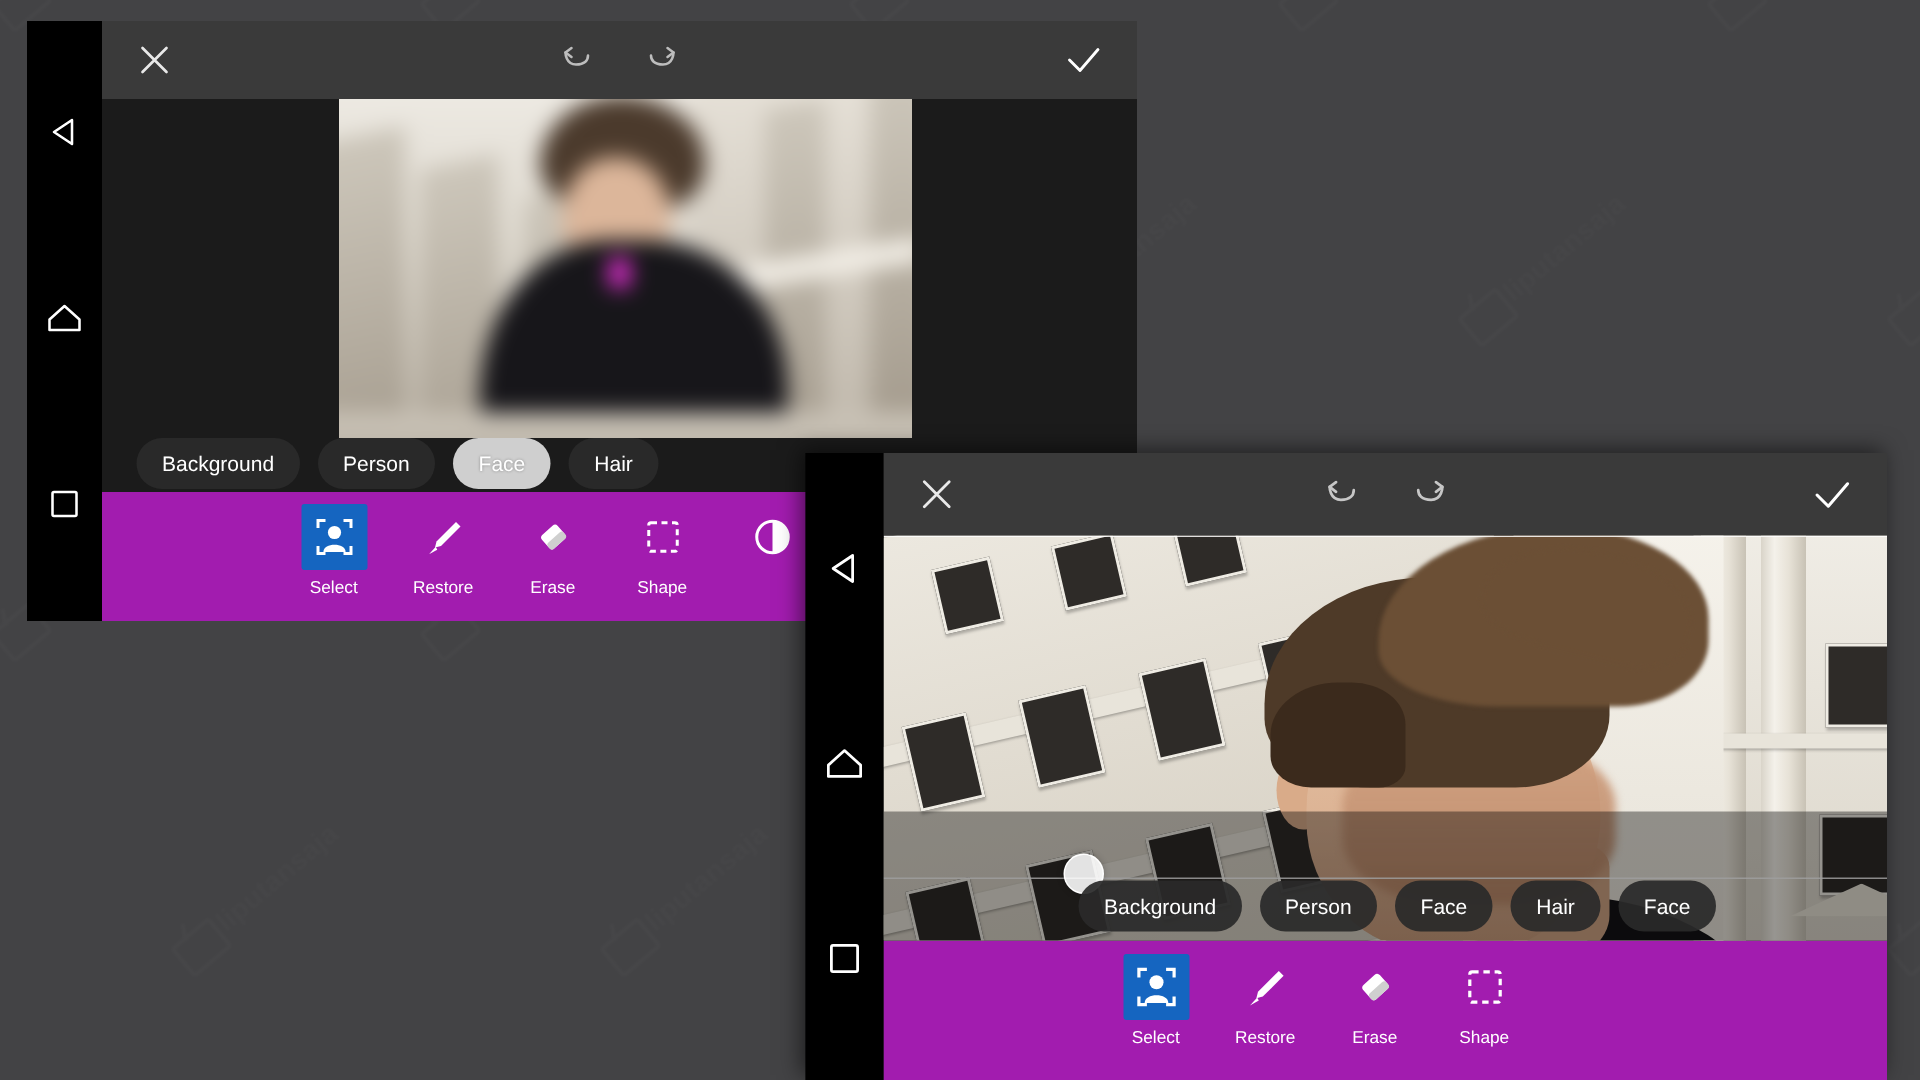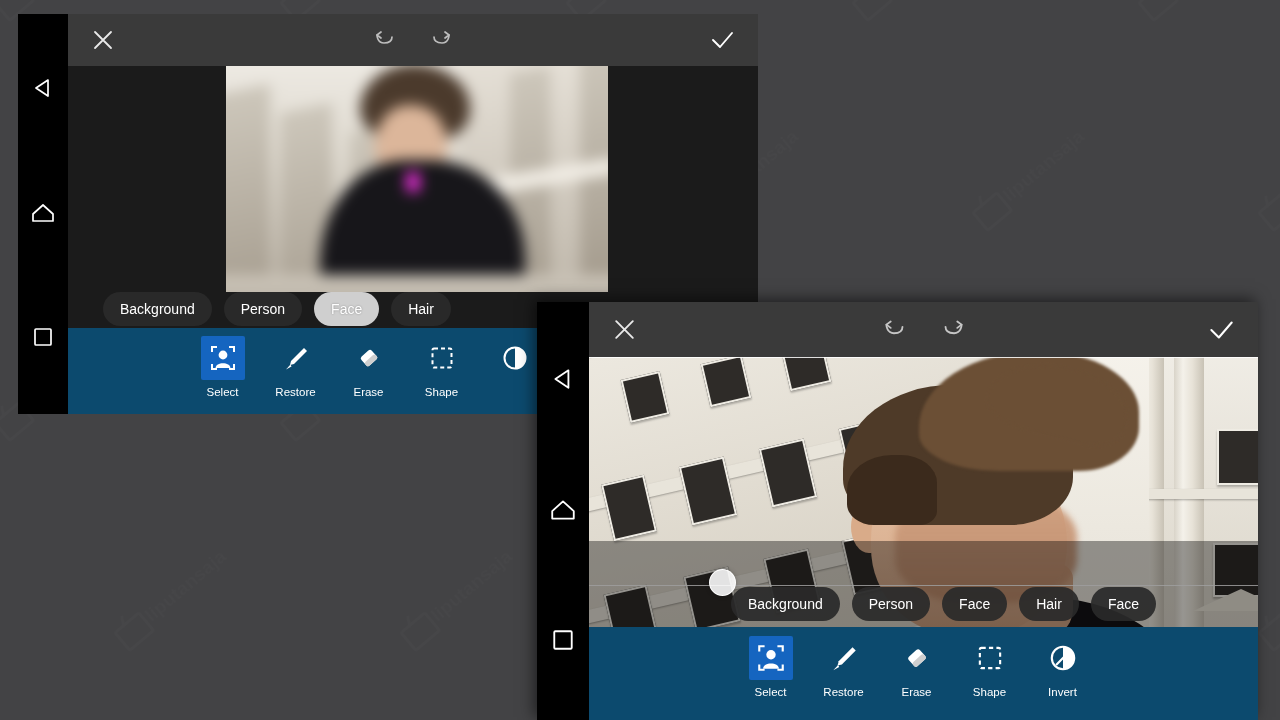--- a/index.html
+++ b/index.html
@@ -251,21 +251,20 @@
   }
 
   
   .chiprow {
     position: absolute;
     left: 0; right: 0;
     display: flex;
     align-items: center;
     gap: 12px;
     padding-left: 0;
-    margin-left: 12px;
   }
   .chip {
     background: rgba(42,42,42,0.93);
     color: #ffffff;
     border: 0;
     border-radius: 18px;
     font-size: 14px;
     line-height: 1;
     padding: 10px 17px;
     white-space: nowrap;
@@ -274,21 +273,21 @@
   }
   .chip.selected {
     background: #cfcfcf;
     color: #ffffff;
     text-shadow: 0 0 2px rgba(0,0,0,0.35);
   }
 
   
   .toolbar {
     flex: 0 0 auto;
-    background: #0c4a6e;
+    background: #a21caf;
     display: flex;
     align-items: flex-start;
     justify-content: center;
     gap: 0;
   }
   .phone.back  .toolbar { height: 78px; padding-top: 8px; }
   .phone.front .toolbar { height: 84px; padding-top: 9px; }
 
   .tool {
     width: 73px;
@@ -669,28 +668,17 @@
           <span class="label">Erase</span>
         </button>
         <button class="tool">
           <span class="glyph">
             <svg width="32" height="32" viewBox="0 0 30 30">
               <rect x="5.5" y="5.5" width="19" height="19" rx="1.5" fill="none" stroke="#fff" stroke-width="2" stroke-dasharray="4 3"></rect>
             </svg>
           </span>
           <span class="label">Shape</span>
         </button>
-        <button class="tool">
-          <span class="glyph">
-            <svg width="32" height="32" viewBox="0 0 30 30">
-              <circle cx="15" cy="15" r="10.5" fill="none" stroke="#fff" stroke-width="2"></circle>
-              <path d="M15 4.5 A10.5 10.5 0 0 1 15 25.5 Z" fill="#fff"></path>
-              <path d="M9 21 L21 9" stroke="#fff" stroke-width="2" stroke-linecap="round"></path>
-              <path d="M21 9 L21 13.5 M21 9 L16.5 9" stroke="#fff" stroke-width="1.6" stroke-linecap="round"></path>
-            </svg>
-          </span>
-          <span class="label">Invert</span>
-        </button>
       </div>
     </div>
   </div>
 
 </div>
 
 </body></html>

